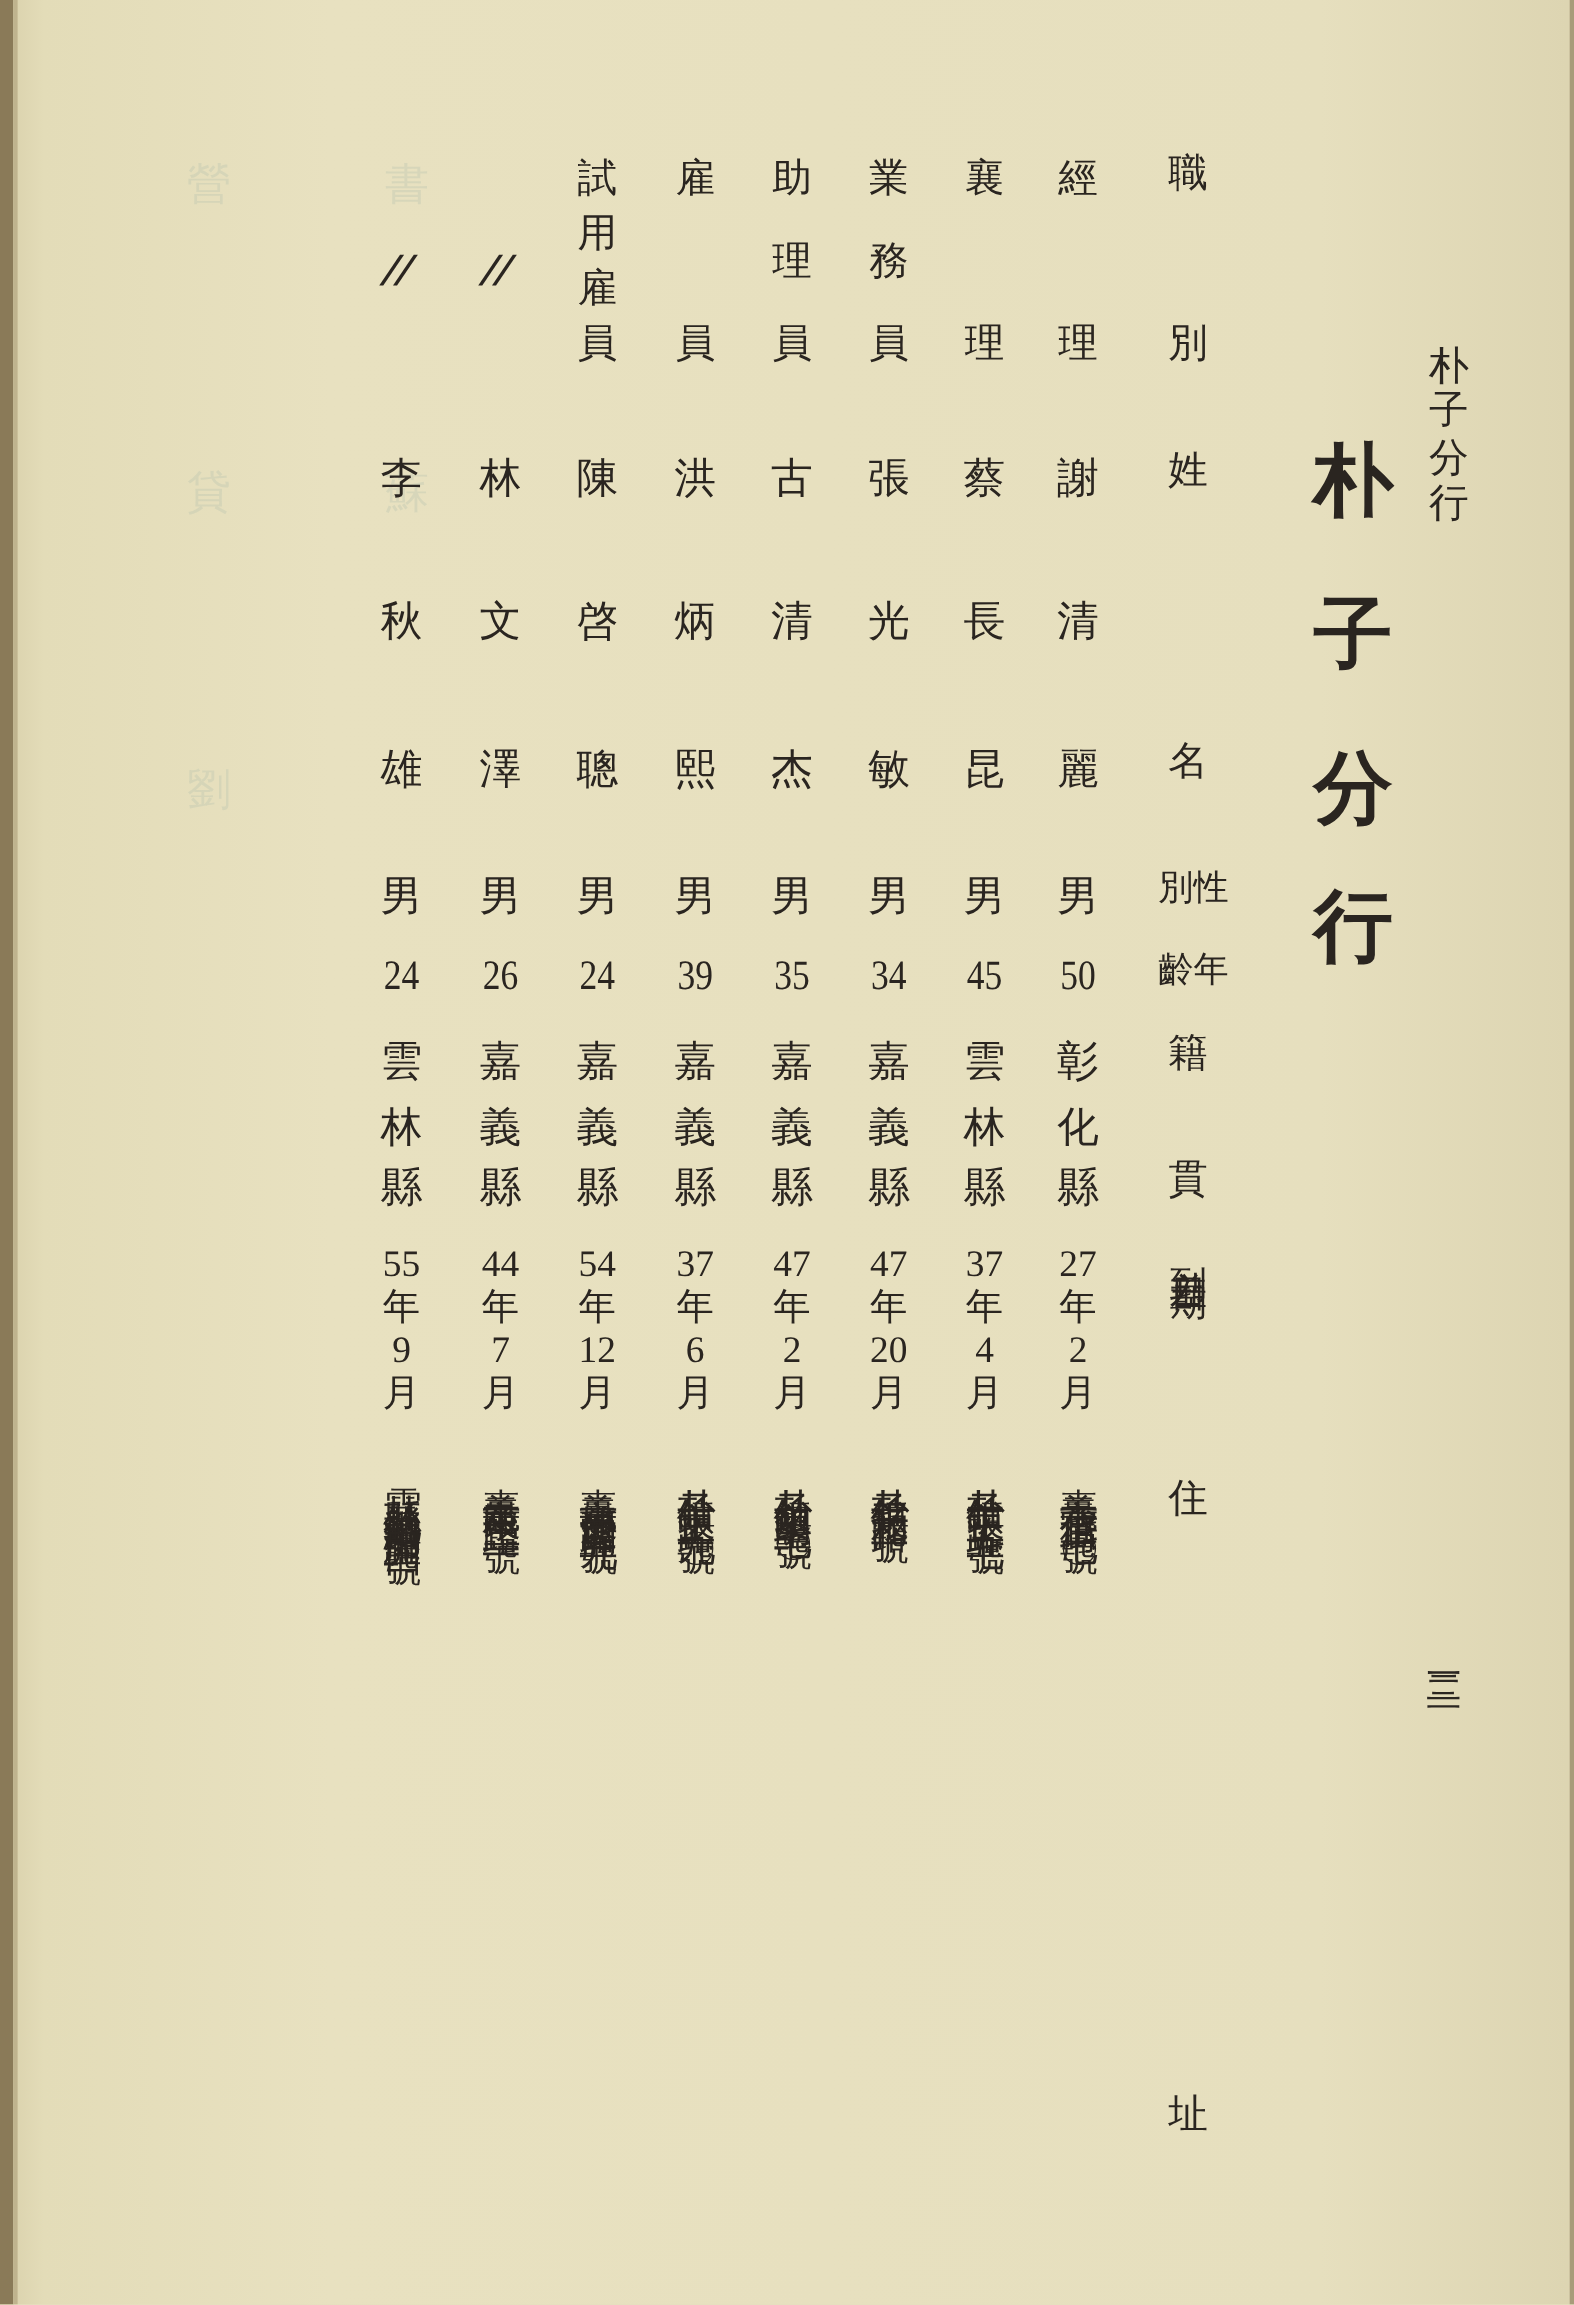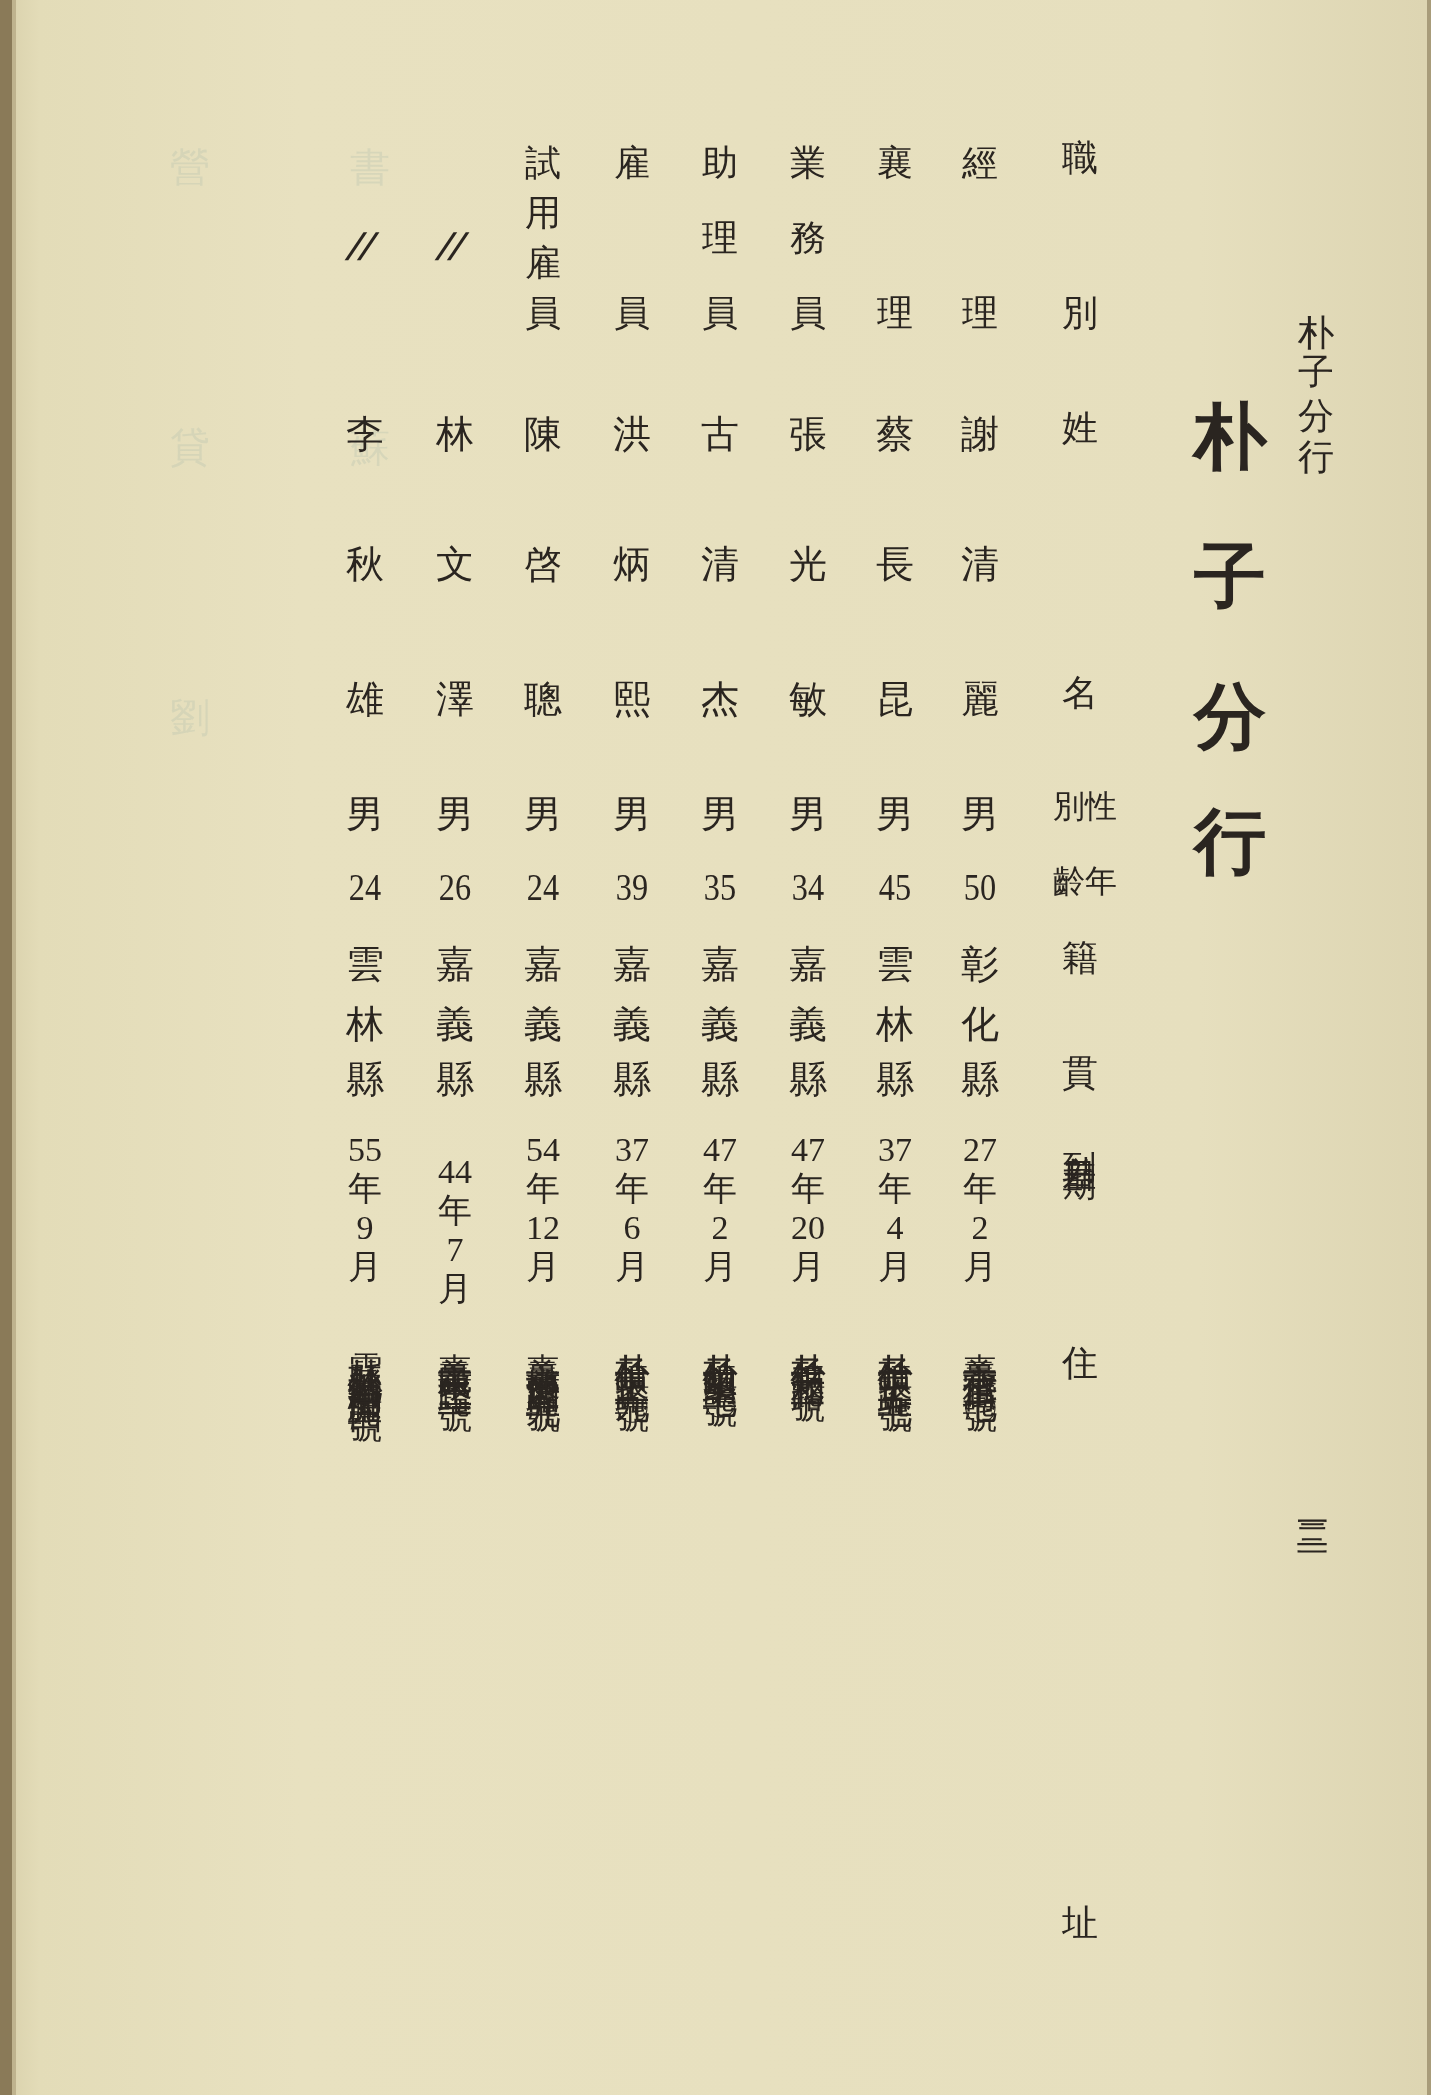--- a/index.html
+++ b/index.html
@@ -201,21 +201,21 @@
       <div>
         <div class="ditto" style="left: 455px; top: 225px;">//</div>
         <div class="cell" style="left: 455px; top: 415px;">林</div>
         <div class="cell" style="left: 455px; top: 545px;">文</div>
         <div class="cell" style="left: 455px; top: 680px;">澤</div>
         <div class="cell" style="left: 455px; top: 795px;">男</div>
         <div class="cell num" style="left: 455px; top: 868px;">26</div>
         <div class="cell" style="left: 455px; top: 945px;">嘉</div>
         <div class="cell" style="left: 455px; top: 1005px;">義</div>
         <div class="cell" style="left: 455px; top: 1060px;">縣</div>
-        <div class="date" style="left: 455px; top: 1130px; margin-top: 22px;">
+        <div class="date" style="left: 455px; top: 1130px;">
           <div>44</div>
           <div>年</div>
           <div>7</div>
           <div>月</div>
         </div>
         <div class="addr" style="left: 455px; top: 1325px;">嘉義市民生路一二二號</div>
       </div>
       <div>
         <div class="ditto" style="left: 365px; top: 225px;">//</div>
         <div class="cell" style="left: 365px; top: 415px;">李</div>

